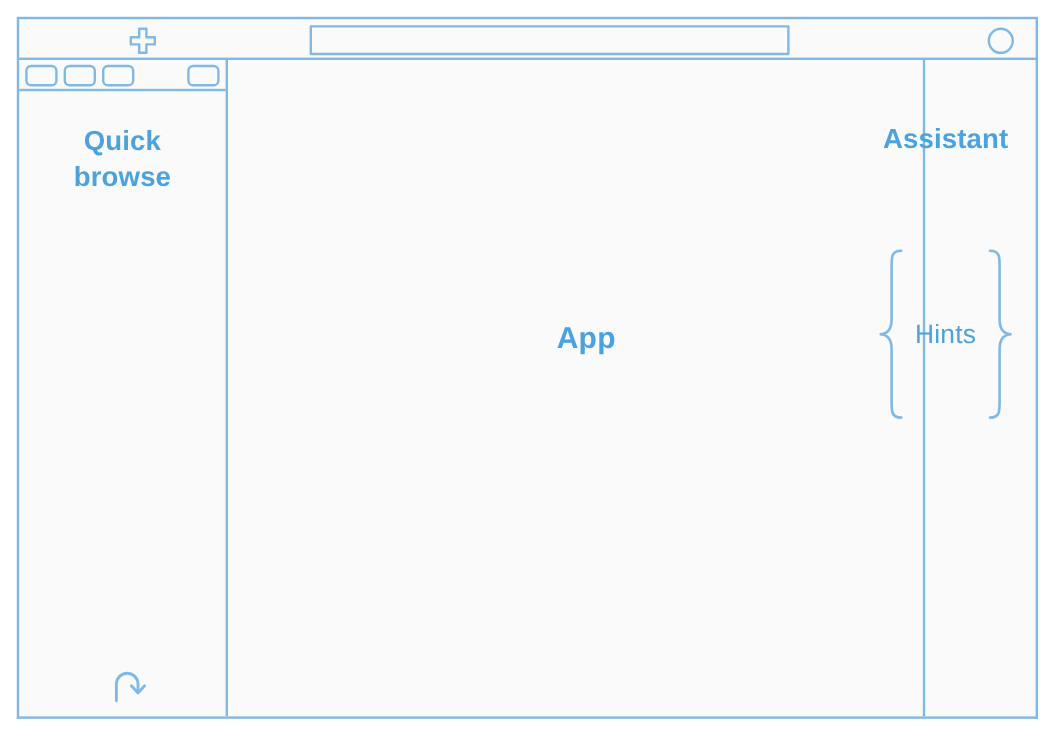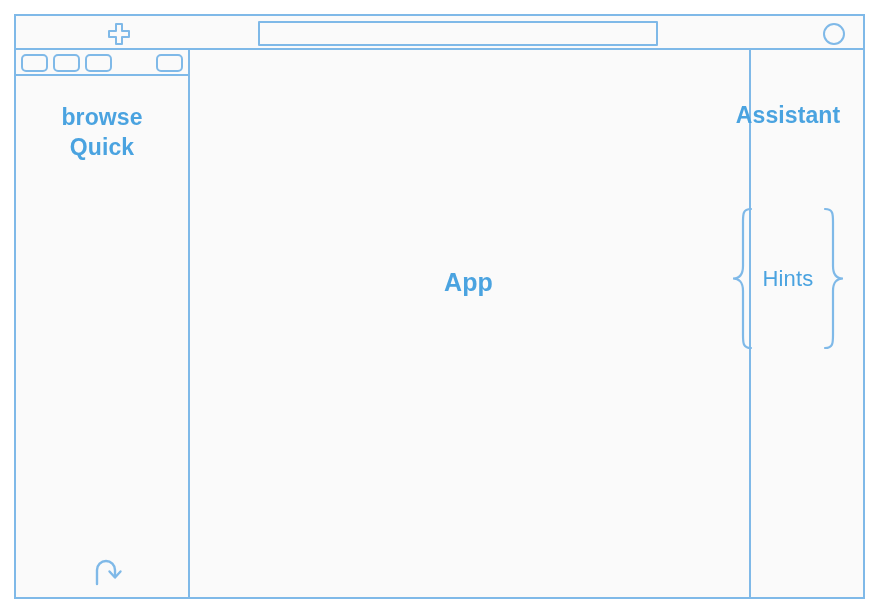--- a/index.html
+++ b/index.html
@@ -144,21 +144,21 @@
     left: 74px;
     bottom: 10px;
     width: 34px;
     height: 32px;
   }
   .sidebar-footer-icon svg { display: block; }
 
   
   .app-pane {
     position: absolute;
-    left: 172px;
+    left: 192px;
     top: 0;
     width: 563px;          
     height: 100%;
     box-sizing: border-box;
     border-right: 2px solid #7fb9e8;
     display: flex;
     align-items: flex-start;
     justify-content: center;
   }
   .app-label {
@@ -238,22 +238,22 @@
     <div class="sidebar">
 
       <div class="sidebar-tabbar">
         <div class="tab-chip c1"></div>
         <div class="tab-chip c2"></div>
         <div class="tab-chip c3"></div>
         <div class="tab-chip c4"></div>
       </div>
 
       <div class="sidebar-title">
+        <div>Quick</div>
         <div>browse</div>
-        <div>Quick</div>
       </div>
 
       <div class="sidebar-footer-icon">
         <svg width="34" height="32" viewBox="0 0 34 32">
           <path d="M7 29 L7 15 A9 9 0 0 1 25 15 L25 20" fill="none" stroke="#7fb9e8" stroke-width="2.4" stroke-linecap="round" stroke-linejoin="round"></path>
           <path d="M19.5 16.5 L25 22.5 L30.5 16.5" fill="none" stroke="#7fb9e8" stroke-width="2.4" stroke-linecap="round" stroke-linejoin="round"></path>
         </svg>
       </div>
     </div>
 

